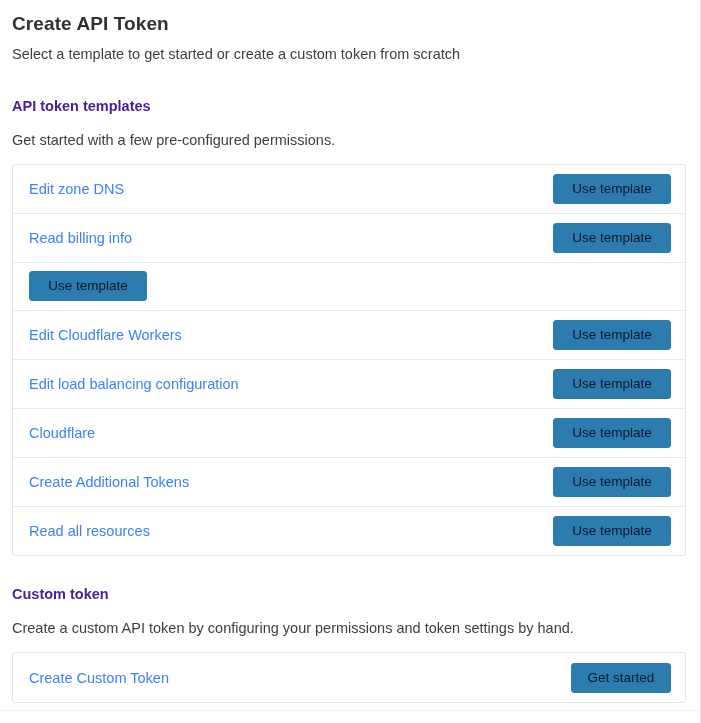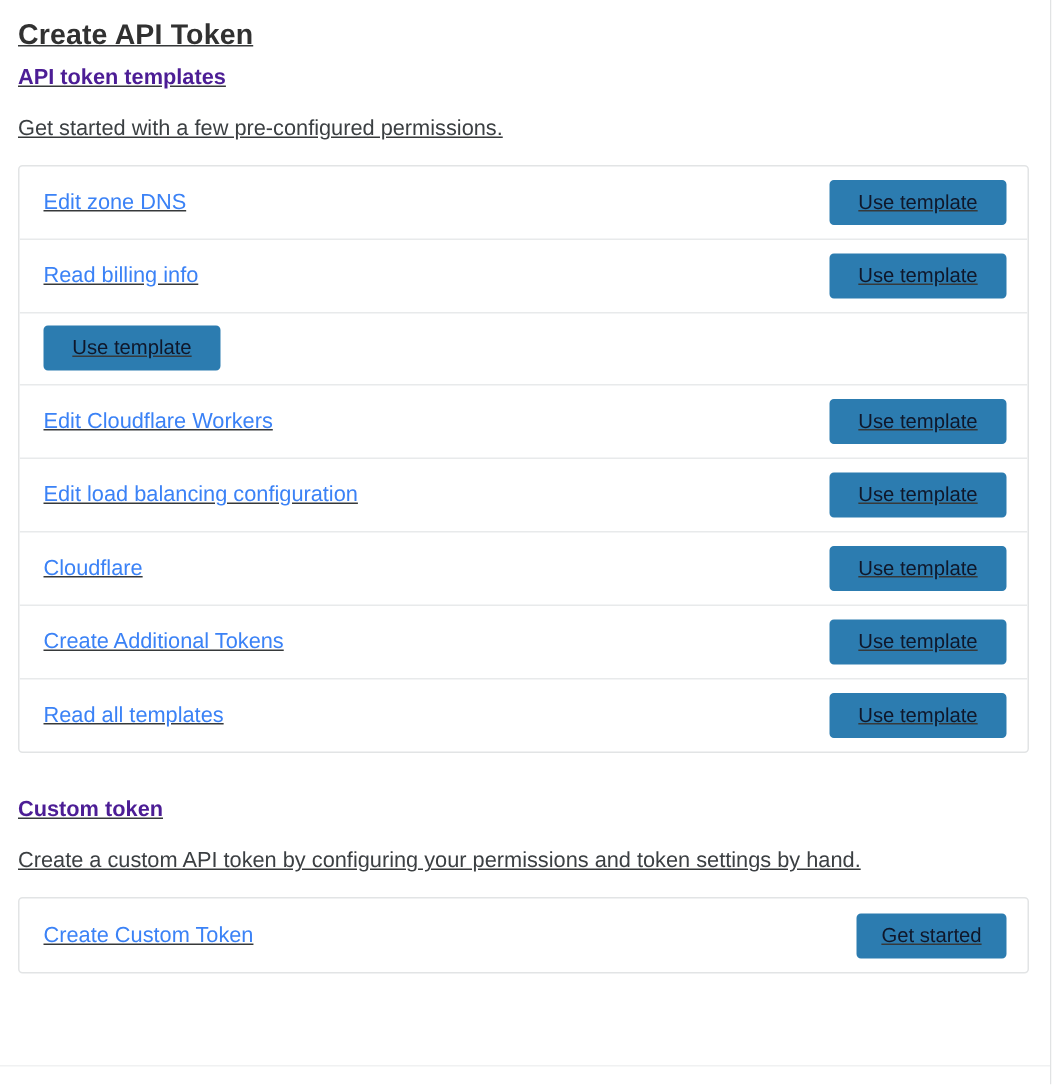--- a/index.html
+++ b/index.html
@@ -15,21 +15,20 @@
     -webkit-font-smoothing: antialiased;
   }
   .page {
     position: relative;
     width: 701px;
     height: 723px;
     box-sizing: border-box;
     background: #ffffff;
     border-right: 1px solid #e1e3e4;
     overflow: hidden;
-    text-decoration: underline;
   }
   .content {
     padding: 12px 14px 0 12px;
   }
   .page-title {
     font-size: 19px;
     font-weight: bold;
     line-height: 24px;
     color: #313131;
     margin: 0 0 8px 0;
@@ -117,20 +116,21 @@
     border-top: 1px solid #f0f1f2;
   }
 </style>
 </head>
 <body>
 
 <div class="page">
   <div class="content">
 
     <h1 class="page-title">Create API Token</h1>
+    <p class="page-subtitle">Select a template to get started or create a custom token from scratch</p>
 
     <h2 class="section-title">API token templates</h2>
     <p class="section-desc">Get started with a few pre-configured permissions.</p>
 
     <div class="card">
 
       <div class="row">
         <span class="row-label">Edit zone DNS</span>
         <button class="btn">Use template</button>
       </div>
@@ -158,21 +158,21 @@
         <span class="row-label">Cloudflare</span>
         <button class="btn">Use template</button>
       </div>
 
       <div class="row">
         <span class="row-label">Create Additional Tokens</span>
         <button class="btn">Use template</button>
       </div>
 
       <div class="row">
-        <span class="row-label">Read all templates</span>
+        <span class="row-label">Read all resources</span>
         <button class="btn">Use template</button>
       </div>
 
     </div>
 
     <div class="custom-section">
       <h2 class="section-title">Custom token</h2>
       <p class="section-desc">Create a custom API token by configuring your permissions and token settings by hand.</p>
 
       <div class="card custom-card">

